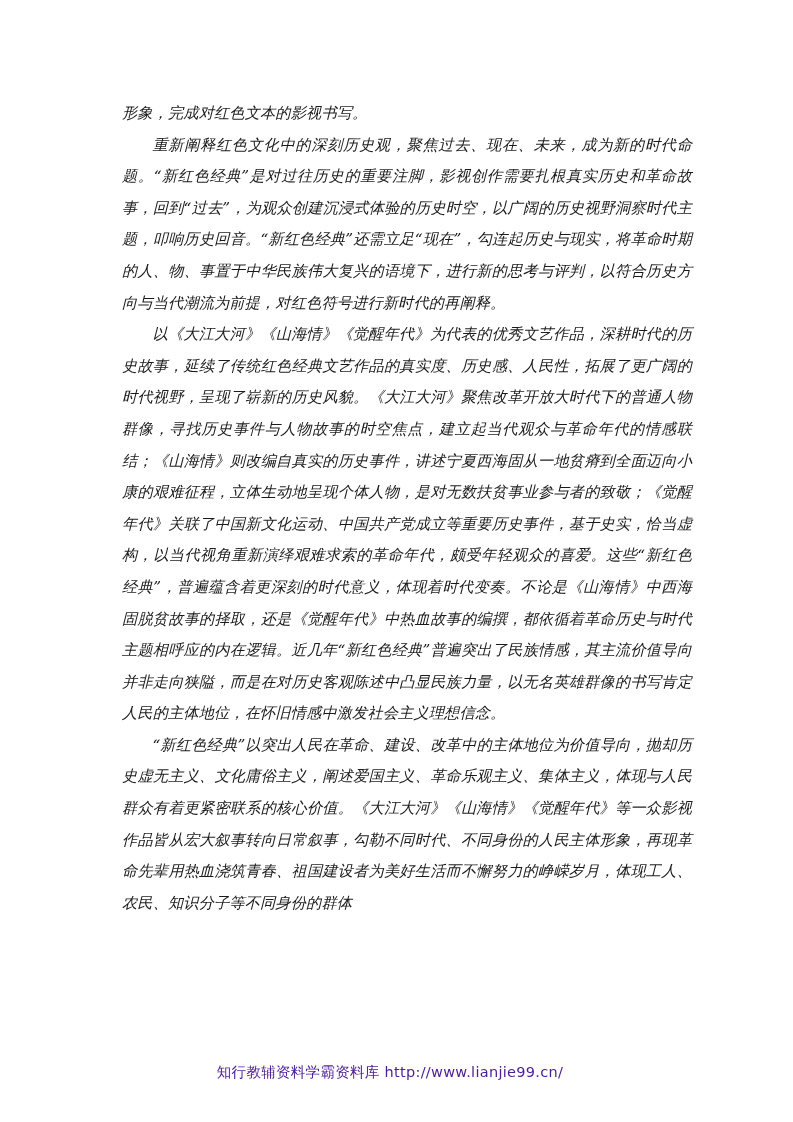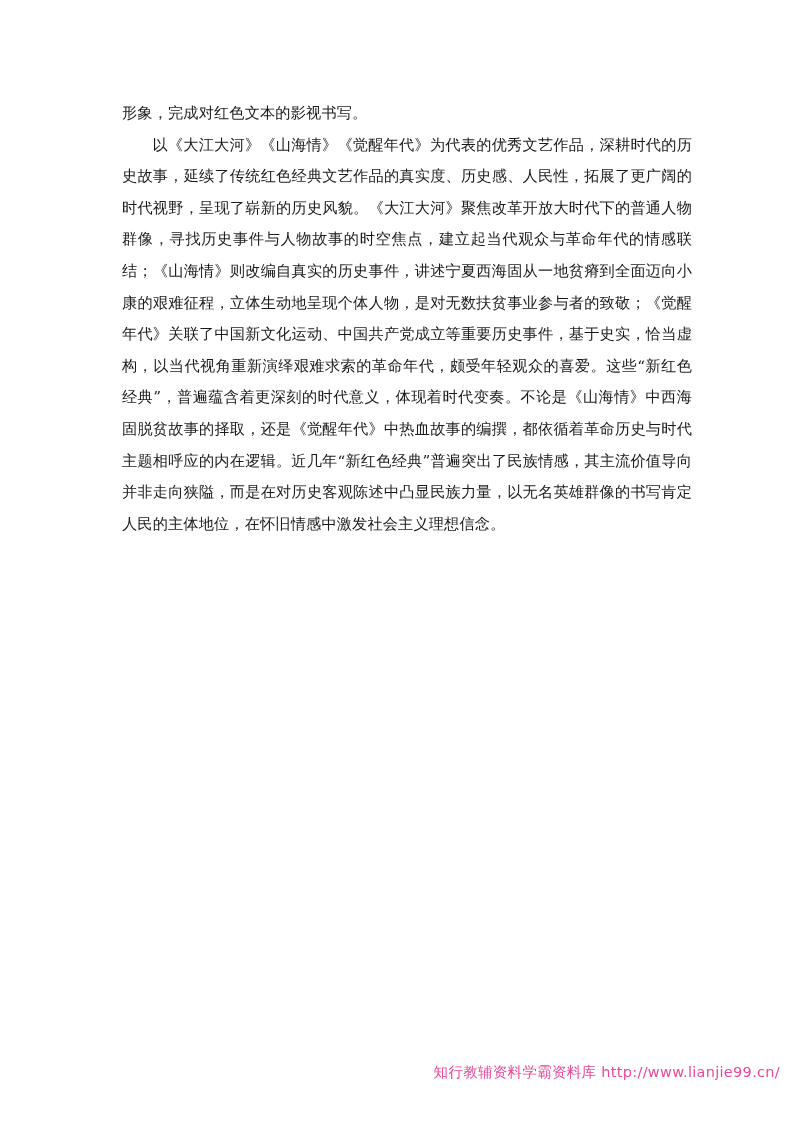--- a/index.html
+++ b/index.html
@@ -13,46 +13,49 @@
       position: relative;
       overflow: hidden;
       font-family: "DejaVu Serif", "Liberation Serif", serif;
       color: #1a1a1a;
     }
     .page {
       position: absolute;
       left: 122px;
       top: 98px;
       width: 570px;
+      font-style: italic;
     }
     .para {
       margin: 0;
       font-size: 15.2px;
       line-height: 31.6px;
       text-align: justify;
       text-justify: inter-ideograph;
       letter-spacing: 0.15px;
       word-break: break-all;
     }
     .para.indent {
       text-indent: 2em;
     }
     .footer {
       position: absolute;
       left: 0;
       width: 780px;
       top: 1063px;
-      text-align: right;
+      text-align: center;
       font-family: "DejaVu Sans", "Liberation Sans", sans-serif;
       font-size: 14.5px;
-      color: #ec4899;
+      color: #4c1d95;
       letter-spacing: 0.3px;
     }
   </style>
 </head>
 <body>
 
 <div class="page">
   <p class="para">形象，完成对红色文本的影视书写。</p>
+  <p class="para indent">重新阐释红色文化中的深刻历史观，聚焦过去、现在、未来，成为新的时代命题。“新红色经典”是对过往历史的重要注脚，影视创作需要扎根真实历史和革命故事，回到“过去”，为观众创建沉浸式体验的历史时空，以广阔的历史视野洞察时代主题，叩响历史回音。“新红色经典”还需立足“现在”，勾连起历史与现实，将革命时期的人、物、事置于中华民族伟大复兴的语境下，进行新的思考与评判，以符合历史方向与当代潮流为前提，对红色符号进行新时代的再阐释。</p>
   <p class="para indent">以《大江大河》《山海情》《觉醒年代》为代表的优秀文艺作品，深耕时代的历史故事，延续了传统红色经典文艺作品的真实度、历史感、人民性，拓展了更广阔的时代视野，呈现了崭新的历史风貌。《大江大河》聚焦改革开放大时代下的普通人物群像，寻找历史事件与人物故事的时空焦点，建立起当代观众与革命年代的情感联结；《山海情》则改编自真实的历史事件，讲述宁夏西海固从一地贫瘠到全面迈向小康的艰难征程，立体生动地呈现个体人物，是对无数扶贫事业参与者的致敬；《觉醒年代》关联了中国新文化运动、中国共产党成立等重要历史事件，基于史实，恰当虚构，以当代视角重新演绎艰难求索的革命年代，颇受年轻观众的喜爱。这些“新红色经典”，普遍蕴含着更深刻的时代意义，体现着时代变奏。不论是《山海情》中西海固脱贫故事的择取，还是《觉醒年代》中热血故事的编撰，都依循着革命历史与时代主题相呼应的内在逻辑。近几年“新红色经典”普遍突出了民族情感，其主流价值导向并非走向狭隘，而是在对历史客观陈述中凸显民族力量，以无名英雄群像的书写肯定人民的主体地位，在怀旧情感中激发社会主义理想信念。</p>
+  <p class="para indent">“新红色经典”以突出人民在革命、建设、改革中的主体地位为价值导向，抛却历史虚无主义、文化庸俗主义，阐述爱国主义、革命乐观主义、集体主义，体现与人民群众有着更紧密联系的核心价值。《大江大河》《山海情》《觉醒年代》等一众影视作品皆从宏大叙事转向日常叙事，勾勒不同时代、不同身份的人民主体形象，再现革命先辈用热血浇筑青春、祖国建设者为美好生活而不懈努力的峥嵘岁月，体现工人、农民、知识分子等不同身份的群体</p>
 </div>
 
 <div class="footer">知行教辅资料学霸资料库 http://www.lianjie99.cn/</div>
 
 </body></html>

